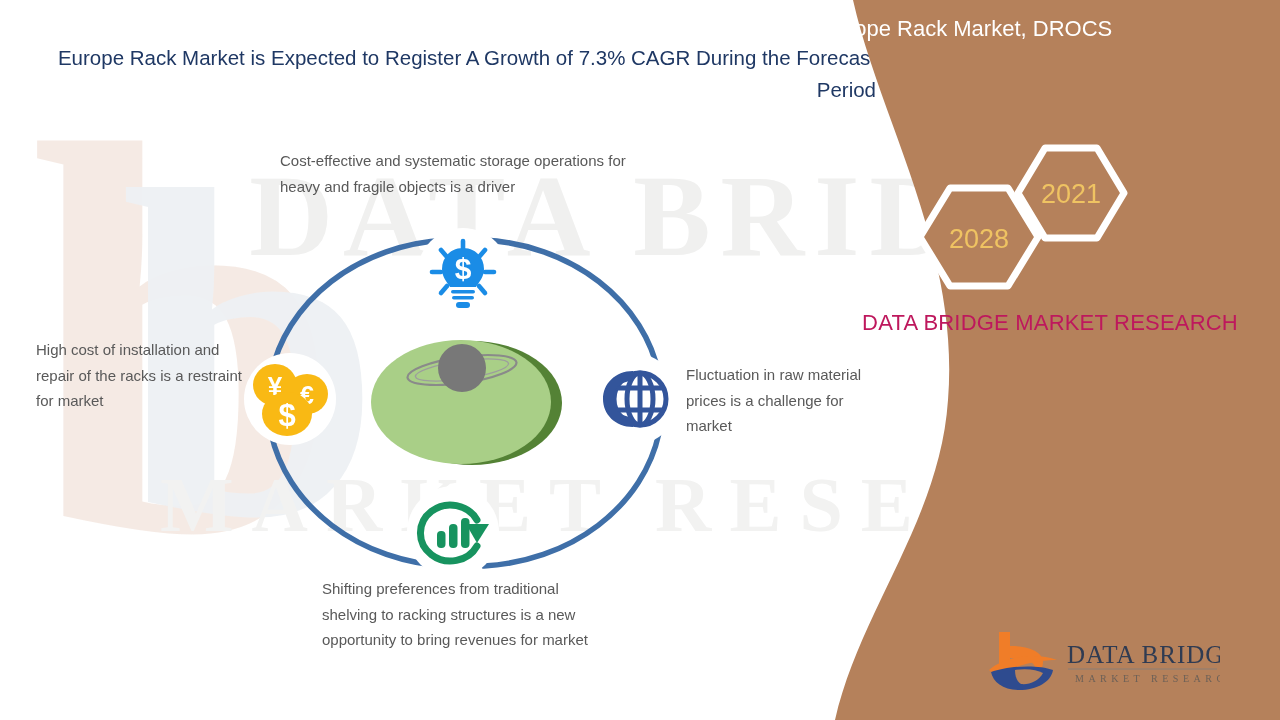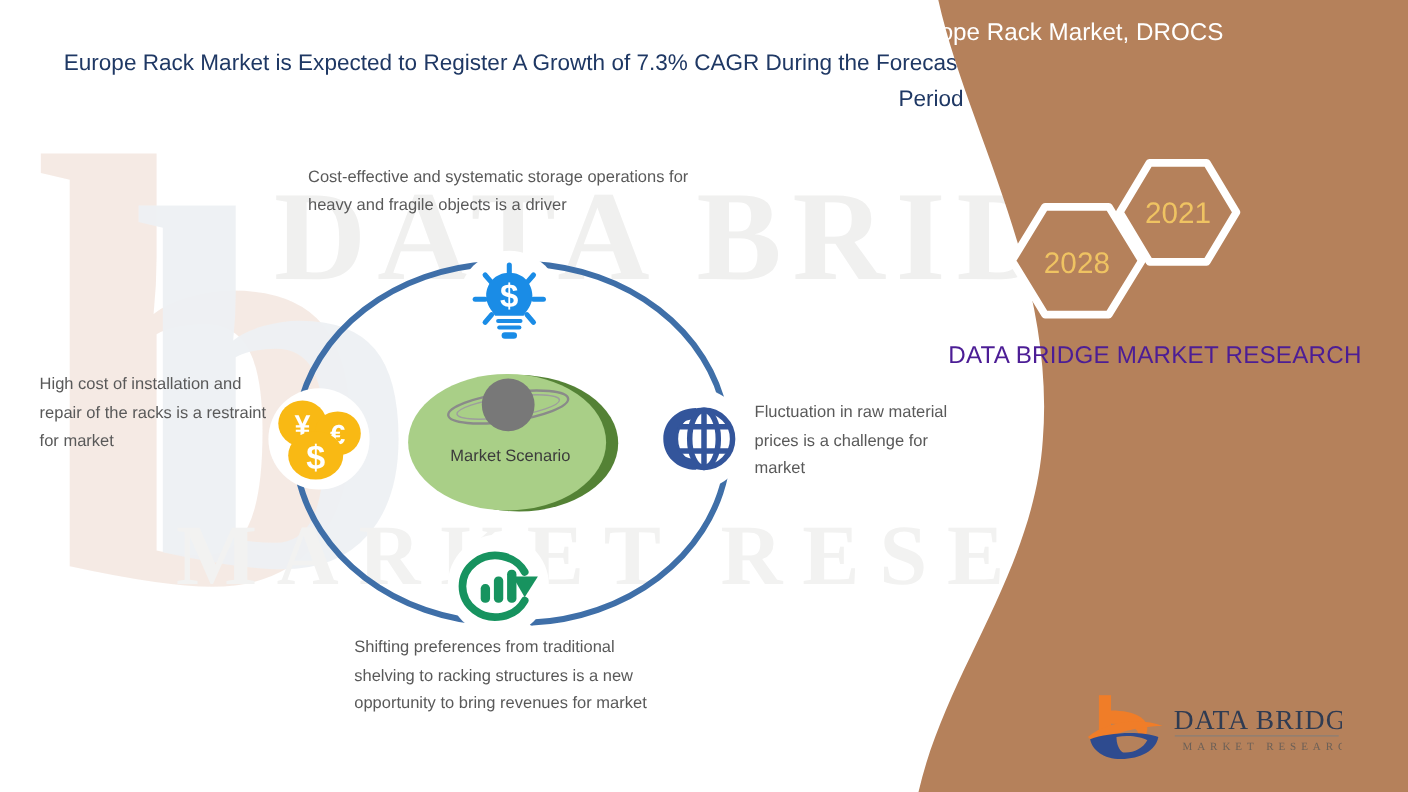--- a/index.html
+++ b/index.html
@@ -38,21 +38,21 @@
 
   
   .panel{position:absolute;right:0;top:0;width:460px;height:720px;}
   .panel svg{display:block;}
   .panel-title{
     position:absolute;left:0;top:14px;width:460px;
     text-align:left;color:#ffffff;font-size:22px;line-height:30px;
   }
   .panel-brand{
     position:absolute;left:30px;top:308px;width:400px;text-align:center;
-    color:#4c1d95;font-size:22px;line-height:29px;letter-spacing:.2px;
+    color:#be185d;font-size:22px;line-height:29px;letter-spacing:.2px;
   }
   .hex-area{position:absolute;left:70px;top:140px;width:330px;height:155px;}
 
   
   .logo{position:absolute;left:985px;top:630px;width:235px;height:62px;}
 
   
   .headline{
     position:absolute;left:10px;top:42px;width:866px;
     text-align:right;color:#1f3864;font-size:20.5px;line-height:32px;
@@ -112,21 +112,20 @@
     <svg width="196" height="127" viewBox="0 0 196 127">
       <ellipse cx="103" cy="64" rx="90" ry="62" fill="#548235"></ellipse>
       <ellipse cx="92" cy="63" rx="90" ry="62" fill="#a9cf87"></ellipse>
       <g>
         <ellipse cx="93" cy="31" rx="55" ry="13" fill="none" stroke="#8a8a8a" stroke-width="2.2" transform="rotate(-8 93 31)"></ellipse>
         <ellipse cx="93" cy="31" rx="47" ry="9" fill="none" stroke="#9d9d9d" stroke-width="1.3" transform="rotate(-8 93 31)"></ellipse>
         <circle cx="93" cy="29" r="24" fill="#787878"></circle>
       </g>
     </svg>
   </div>
-  <div class="center-text">Market Scenario</div>
 
   <div class="icon-badge ib-top">
     <svg width="78" height="78" viewBox="0 0 78 78">
       <g stroke="#1a8ce6" stroke-width="4.6" stroke-linecap="round">
         <line x1="39" y1="6" x2="39" y2="15"></line>
         <line x1="17" y1="15" x2="23" y2="22"></line>
         <line x1="61" y1="15" x2="55" y2="22"></line>
         <line x1="8" y1="37" x2="17" y2="37"></line>
         <line x1="70" y1="37" x2="61" y2="37"></line>
         <line x1="17" y1="58" x2="23" y2="51"></line>

